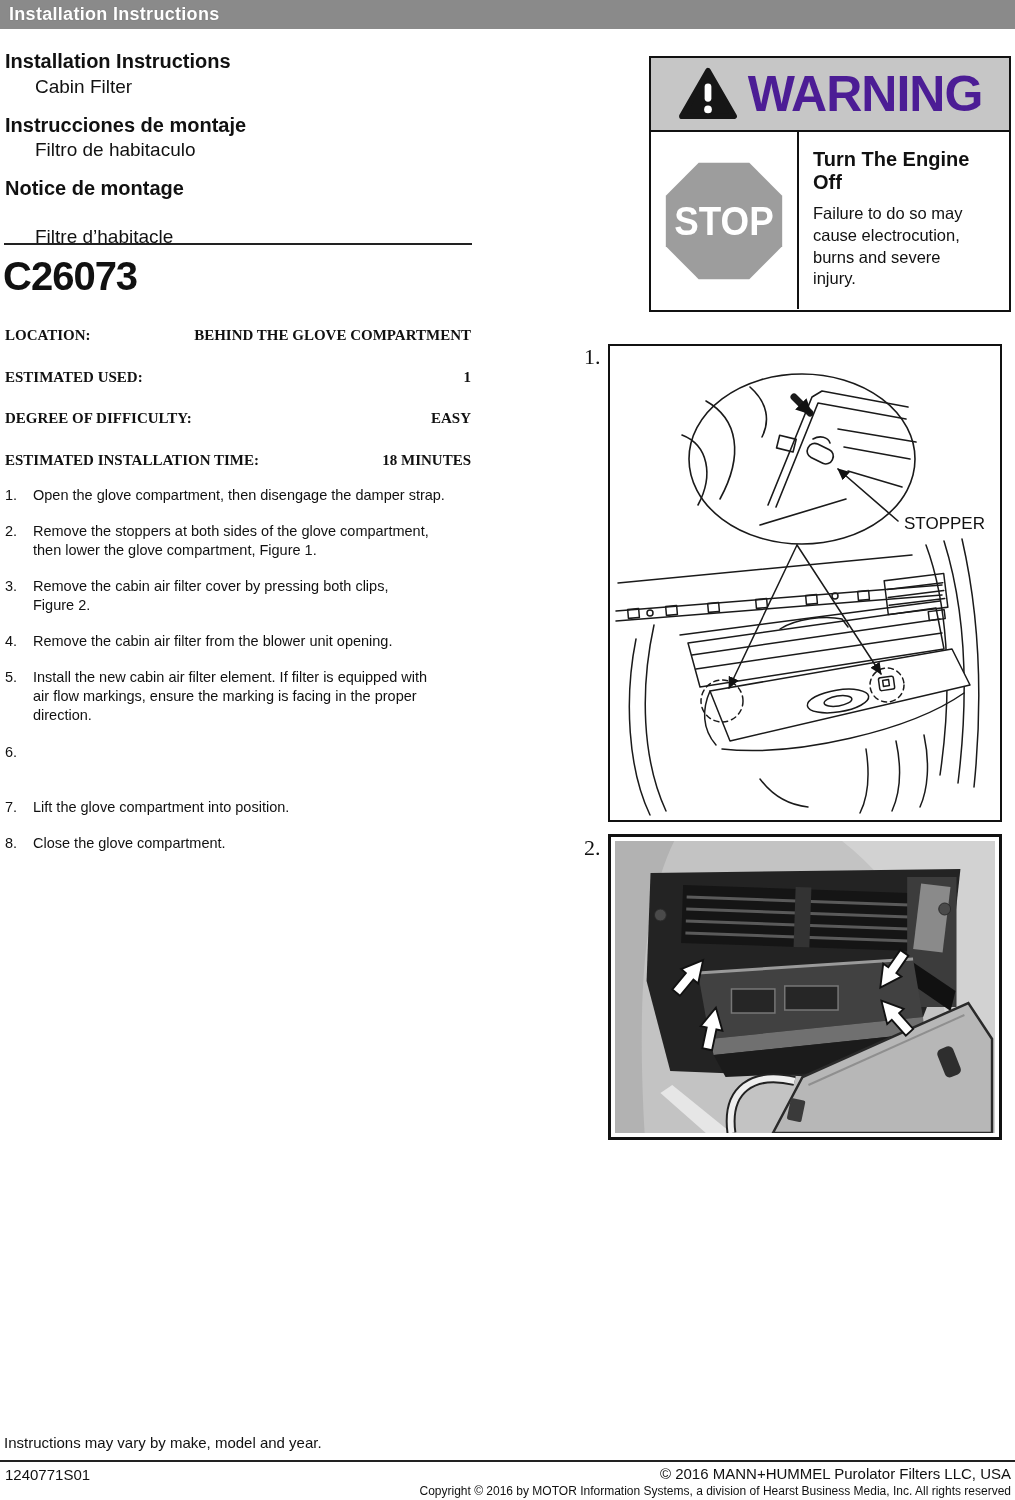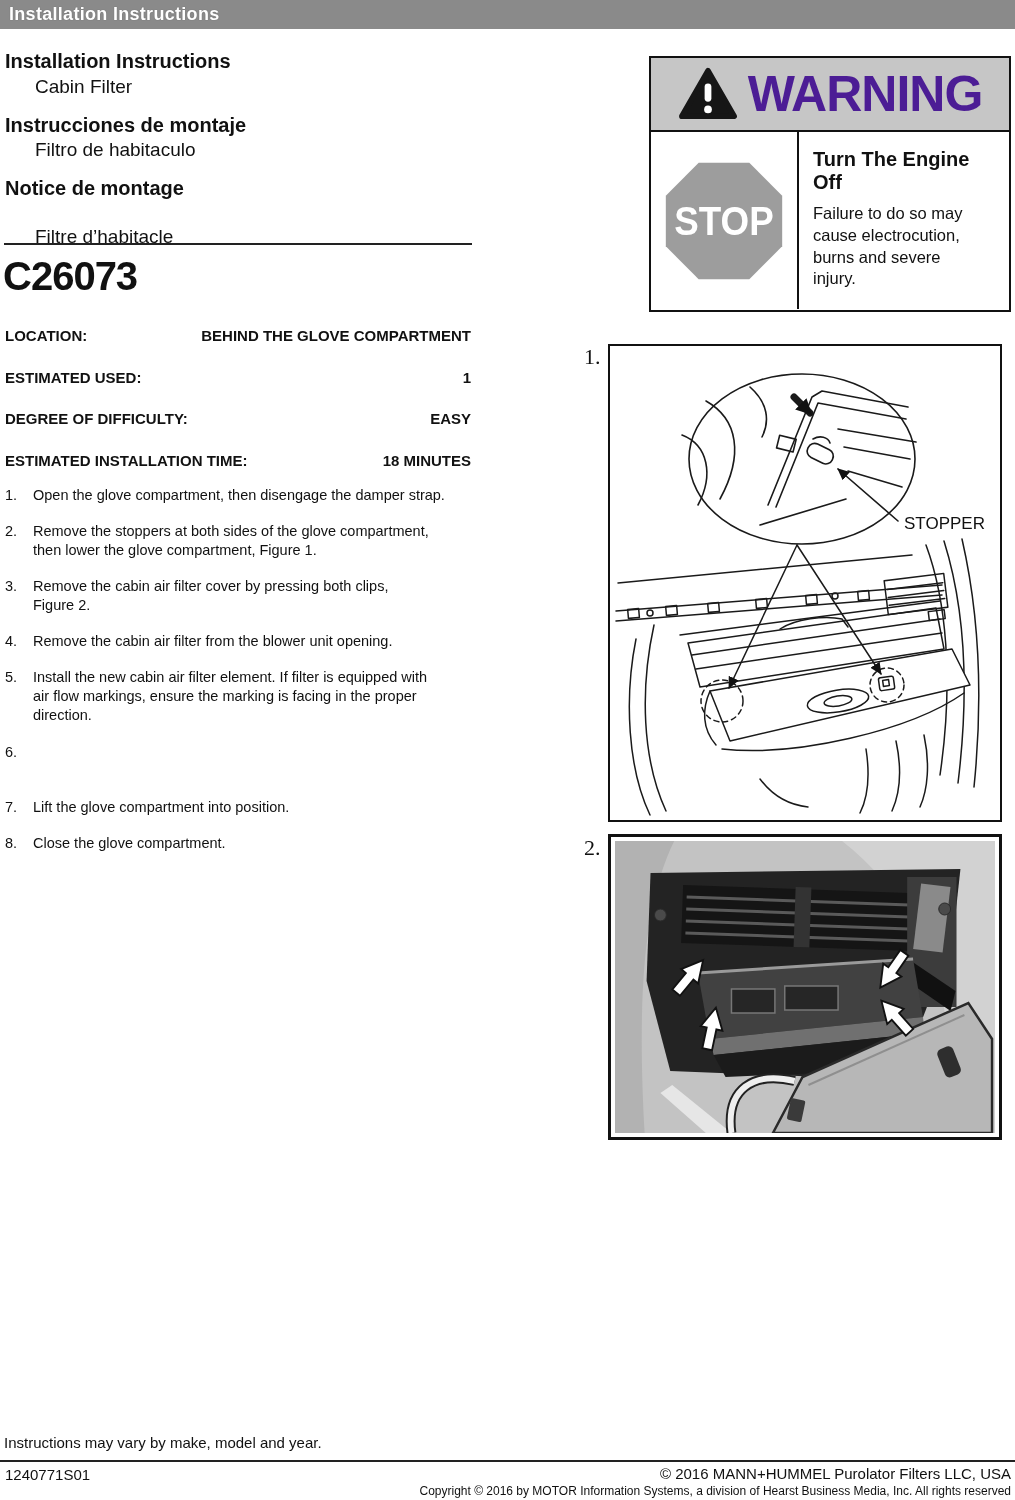--- a/index.html
+++ b/index.html
@@ -17,21 +17,21 @@
     text-shadow:0 0 1px #5e5e5e; letter-spacing:.3px;
   }
   
   .h-title { position:absolute; left:5px; font-size:20px; font-weight:bold; }
   .h-sub   { position:absolute; left:35px; font-size:19px; }
   .rule1 { position:absolute; left:4px; top:243px; width:468px; border-top:2px solid #222; }
   .part-number { position:absolute; left:3px; top:254px; font-size:40px; font-weight:bold; letter-spacing:-1px; }
   
   .spec-row {
     position:absolute; left:5px; width:466px; display:flex; justify-content:space-between;
-    font-size:15px; font-weight:bold;
+    font-size:15px; font-weight:bold;font-family:Liberation Serif, serif;
   }
   
   .step { position:absolute; left:5px; width:456px; display:flex; }
   .step-num  { flex:none; width:28px; font-size:14.5px; line-height:19px; }
   .step-text { font-size:14.5px; line-height:19px; white-space:pre-line; }
   
   .warning-box {
     position:absolute; left:649px; top:56px; width:358px; height:252px;
     border:2.5px solid #111; background:#fff;
   }

